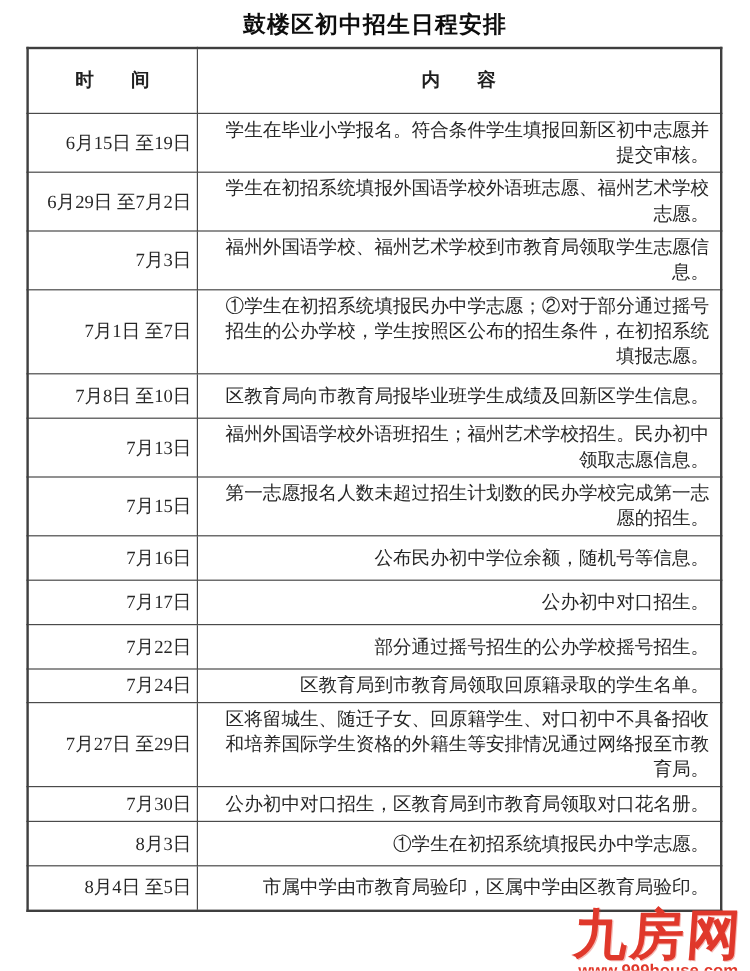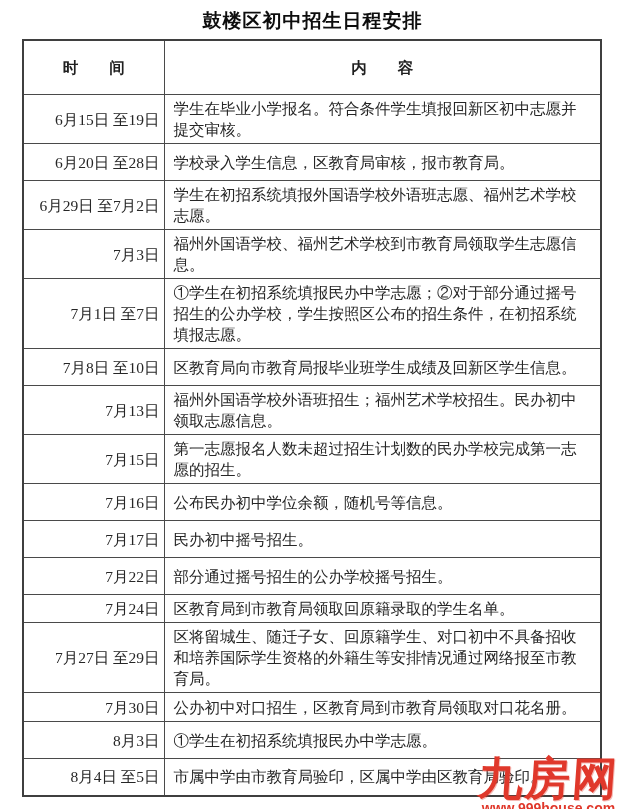--- a/index.html
+++ b/index.html
@@ -47,21 +47,21 @@
     color: #1f1f1f;
     padding: 16px 4px;
   }
   td.time {
     text-align: right;
     vertical-align: middle;
     padding: 3px 4px;
     white-space: nowrap;
   }
   td.content {
-    text-align: left;
+    text-align: right;
     vertical-align: middle;
     padding: 3px 9px;
     margin-left: 28px;
   }
   tbody tr { height: 37px; }
   tbody tr.tight  { height: 25px; padding-left: 24px; }
   tbody tr.tight2 { height: 29px; }
   .watermark {
     position: absolute;
     right: 6px;
@@ -105,24 +105,20 @@
         <th>时　　间</th>
         <th>内　　容</th>
       </tr>
     </thead>
     <tbody>
       <tr>
         <td class="time">6月15日 至19日</td>
         <td class="content">学生在毕业小学报名。符合条件学生填报回新区初中志愿并提交审核。</td>
       </tr>
       <tr>
-        <td class="time">6月20日 至28日</td>
-        <td class="content">学校录入学生信息，区教育局审核，报市教育局。</td>
-      </tr>
-      <tr>
         <td class="time">6月29日 至7月2日</td>
         <td class="content">学生在初招系统填报外国语学校外语班志愿、福州艺术学校志愿。</td>
       </tr>
       <tr>
         <td class="time">7月3日</td>
         <td class="content">福州外国语学校、福州艺术学校到市教育局领取学生志愿信息。</td>
       </tr>
       <tr>
         <td class="time">7月1日 至7日</td>
         <td class="content">①学生在初招系统填报民办中学志愿；②对于部分通过摇号招生的公办学校，学生按照区公布的招生条件，在初招系统填报志愿。</td>
@@ -138,21 +134,21 @@
       <tr>
         <td class="time">7月15日</td>
         <td class="content">第一志愿报名人数未超过招生计划数的民办学校完成第一志愿的招生。</td>
       </tr>
       <tr>
         <td class="time">7月16日</td>
         <td class="content">公布民办初中学位余额，随机号等信息。</td>
       </tr>
       <tr>
         <td class="time">7月17日</td>
-        <td class="content">民办初中摇号招生。</td>
+        <td class="content">公办初中对口招生。</td>
       </tr>
       <tr>
         <td class="time">7月22日</td>
         <td class="content">部分通过摇号招生的公办学校摇号招生。</td>
       </tr>
       <tr class="tight">
         <td class="time">7月24日</td>
         <td class="content">区教育局到市教育局领取回原籍录取的学生名单。</td>
       </tr>
       <tr>

